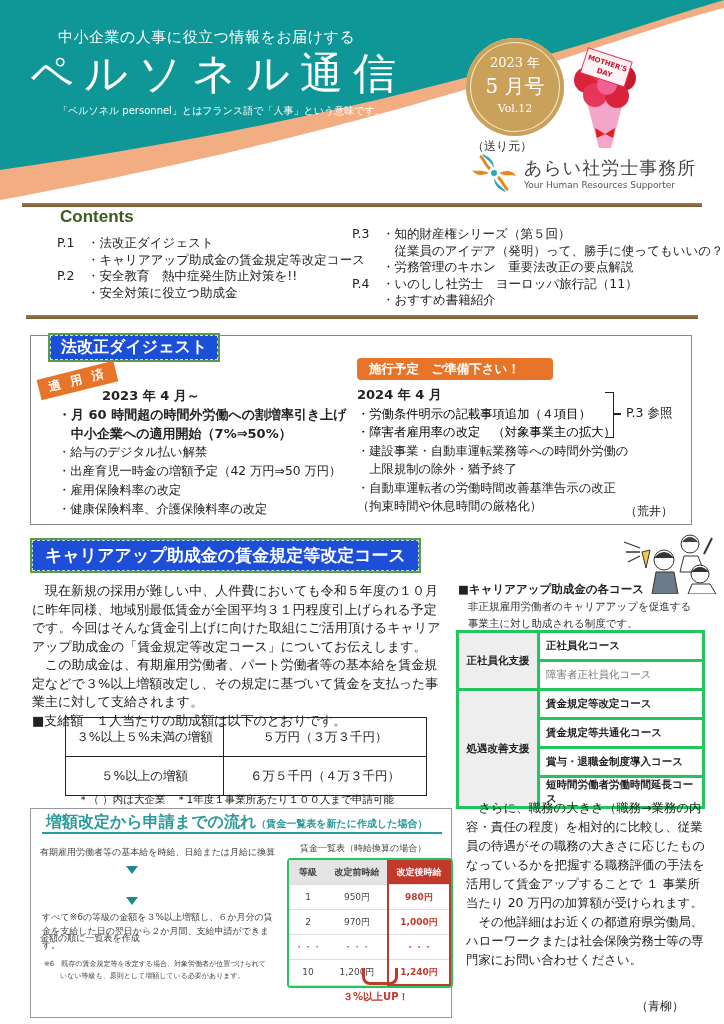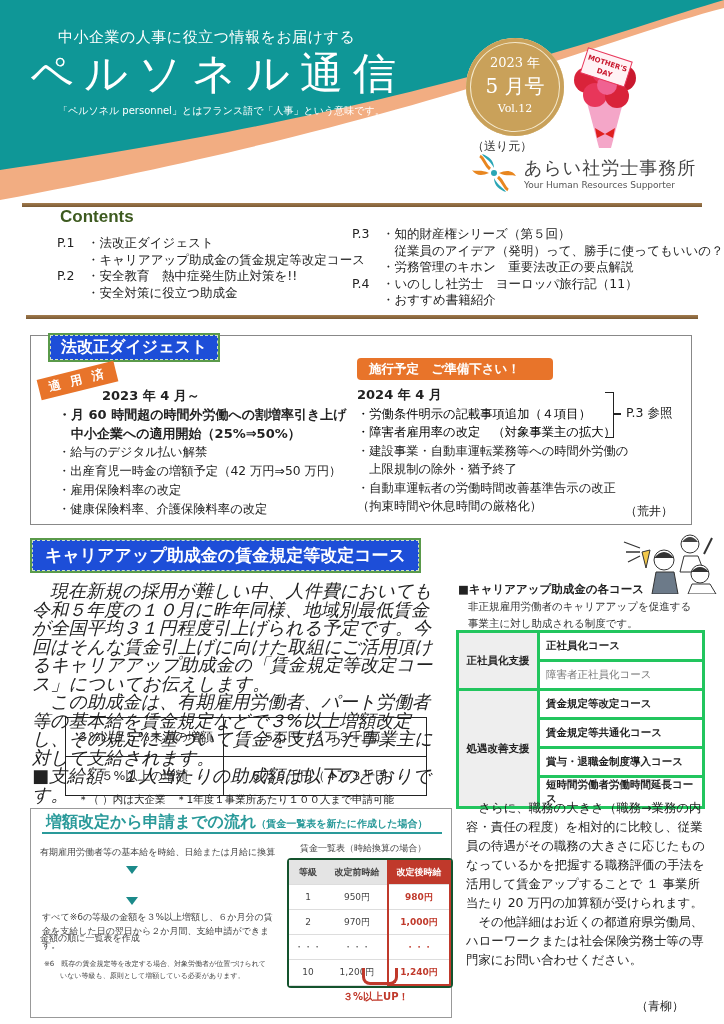--- a/index.html
+++ b/index.html
@@ -33,21 +33,21 @@
   .law-left .bold{font-weight:bold;font-size:13px;}
   .law-right{left:357px;top:386px;font-size:12.3px;line-height:18.5px;}
   .orange-pill{left:357px;top:358px;width:196px;height:22px;border-radius:4px;background:#e8742a;color:#fff;font-weight:bold;font-size:12.5px;line-height:22px;padding-left:12px;box-sizing:border-box;}
   .red{color:#000000;}
   .brace{left:605px;top:392px;width:8px;height:44px;border:1.5px solid #222;border-left:none;}
   .brace-tick{left:613px;top:413px;width:8px;height:1.5px;background:#222;}
   .p3ref{left:626px;top:405px;font-size:12.5px;}
   .author-arai{left:625px;top:503px;font-size:12px;}
   
   .career-label{left:32px;top:540px;padding:3px 12px;font-size:17px;}
-  .career-body{left:32px;top:582px;width:410px;font-size:18px;line-height:18.5px;font-style:italic;}
+  .career-body{left:32px;top:582px;width:410px;font-size:13px;line-height:18.5px;}
   .career-body p{margin:0;text-indent:1em;}
   .pay-table{left:65px;top:717px;border-collapse:collapse;font-size:12.5px;}
   .pay-table td{border:1px solid #222;height:36px;text-align:center;}
   .pay-note{left:78px;top:793px;font-size:10.5px;}
   
   .courses-head{left:458px;top:582px;font-size:11.5px;font-weight:bold;}
   .courses-desc{left:468px;top:598px;font-size:10.5px;line-height:17px;color:#333;}
   .course-table{left:456px;top:630px;border-collapse:collapse;font-size:10.5px;border:2px solid #777;}
   .course-table td{border:3px solid #22c55e;height:26px;padding:0 6px;}
   .course-table td.cat{background:#eee;font-weight:bold;width:66px;text-align:center;}
@@ -55,21 +55,21 @@
   .course-table td.sub{color:#777;font-weight:normal;}
   .people{left:620px;top:532px;}
   
   .flow-box{left:30px;top:808px;width:420px;height:208px;border:1.5px solid #999;}
   .flow-title{left:46px;top:812px;font-size:16px;font-weight:bold;color:#2a9a9a;}
   .flow-title small{font-size:10px;}
   .flow-underline{left:42px;top:832px;width:400px;height:2px;background:#2a9a9a;}
   .flow-step{font-size:9px;color:#444;text-align:left;}
   .tri{width:0;height:0;border-left:6px solid transparent;border-right:6px solid transparent;border-top:8px solid #1b8a8a;}
   .wage-caption{left:300px;top:842px;font-size:9px;color:#444;}
-  .wage-wrap{left:287px;top:858px;background:#14532d;border-radius:4px;padding:2px;}
+  .wage-wrap{left:287px;top:858px;background:#22c55e;border-radius:4px;padding:2px;}
   .wage-table{border-collapse:collapse;font-size:9px;}
   .wage-table th,.wage-table td{height:22px;text-align:center;border-bottom:1px solid #ddd;}
   .wage-table th{color:#444;font-weight:bold;background:#e4e4e4;}
   .wage-table td{background:#fff;color:#444;}
   .wage-table .g{width:36px;}
   .wage-table .b{width:58px;}
   .wage-table .a{width:58px;border-left:2px solid #c0392b;border-right:2px solid #c0392b;color:#c0392b;font-weight:bold;}
   .wage-table th.a{background:#c0392b;color:#fff;}
   .up-arrow{left:362px;top:968px;width:30px;height:14px;border:3px solid #c0392b;border-top:none;border-radius:0 0 8px 8px;}
   .up-label{left:343px;top:990px;font-size:10px;color:#c0392b;font-weight:bold;}
@@ -142,21 +142,21 @@
 
 <div class="hr" style="top:315px;width:672px;left:26px;"></div>
 
 <div class="abs law-box"></div>
 <div class="abs green-label law-label">法改正ダイジェスト</div>
 <div class="abs applied-tag">適 用 済</div>
 
 <div class="abs law-left">
   <div class="bold" style="margin-left:44px;">2023 年 4 月～</div>
   <div class="bold">・月 60 時間超の時間外労働への割増率引き上げ</div>
-  <div class="bold">　中小企業への適用開始（25%⇒50%）</div>
+  <div class="bold">　中小企業への適用開始（7%⇒50%）</div>
   <div>・給与のデジタル払い解禁</div>
   <div>・出産育児一時金の増額予定（42 万円⇒50 万円）</div>
   <div>・雇用保険料率の改定</div>
   <div>・健康保険料率、介護保険料率の改定</div>
 </div>
 
 <div class="abs orange-pill">施行予定　ご準備下さい！</div>
 <div class="abs law-right">
   <div style="font-weight:bold;font-size:13px;">2024 年 4 月</div>
   <div class="red">・労働条件明示の記載事項追加（４項目）</div>

